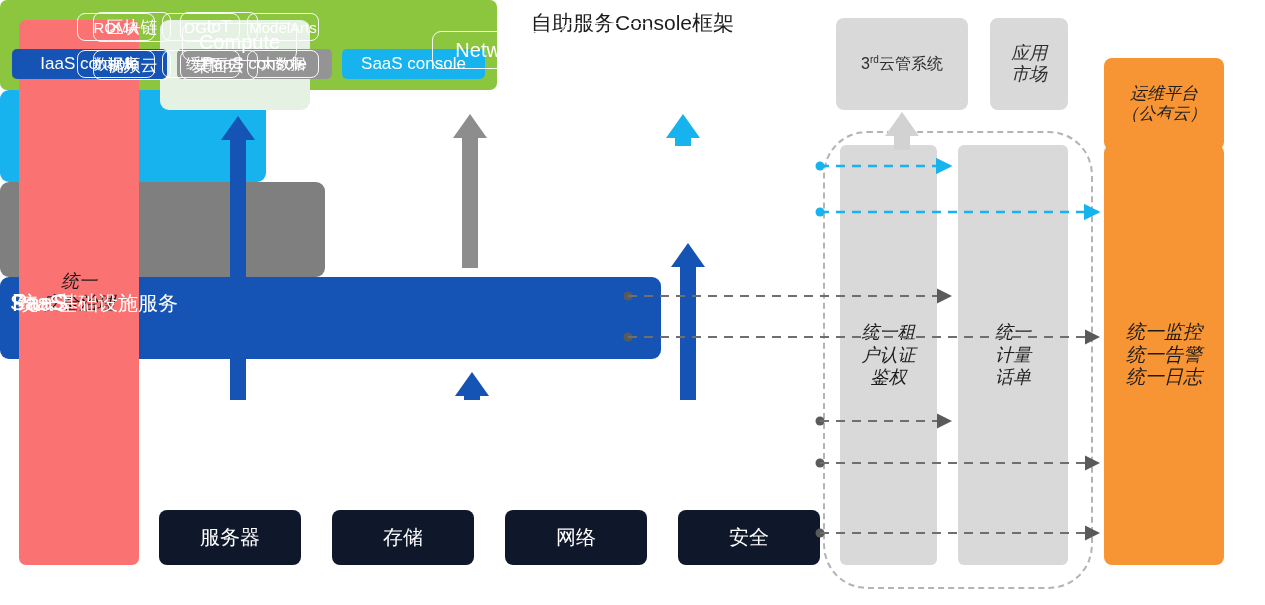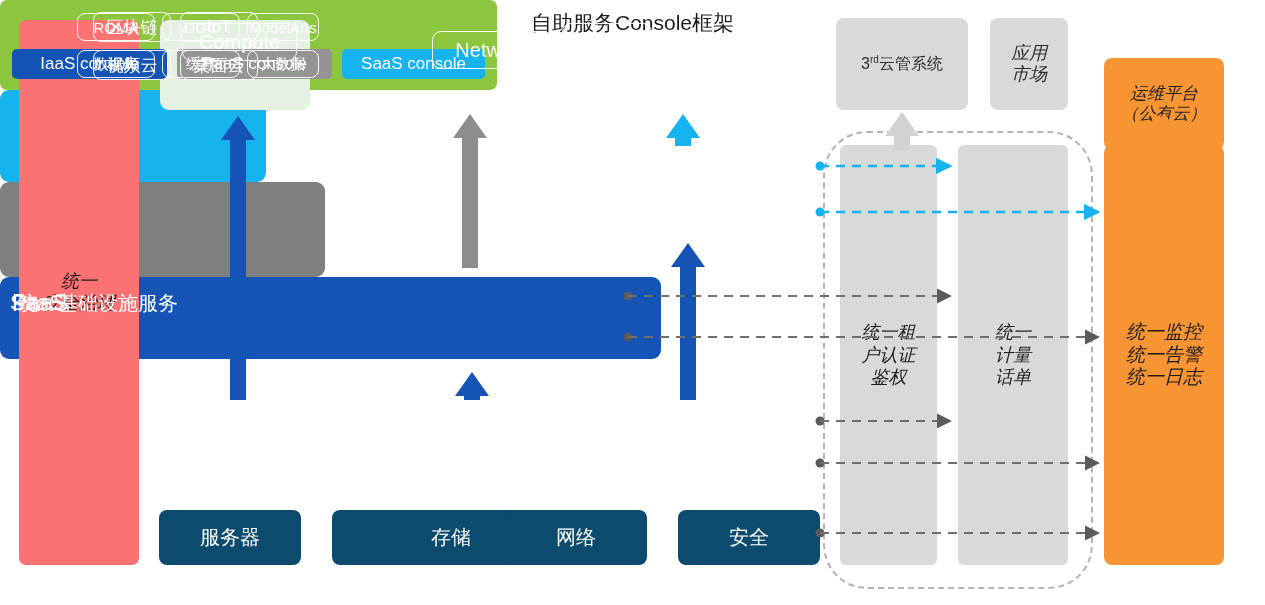--- a/index.html
+++ b/index.html
@@ -129,25 +129,25 @@
   }
   #iaas .tile{top:23px; height:38px; font-size:20px; border-radius:9px;text-align:center;}
   #i-compute{left:182px; width:115px;}
   #i-storage{left:307px; width:115px;}
   #i-network{left:432px; width:120px;margin-top:8px;}
   #i-cce    {left:562px; width:90px;}
 
   
   .hw{
     position:absolute; top:510px; height:55px;
-    background:#0c4a6e; color:#ffffff; font-size:20px;
+    background:#0f172a; color:#ffffff; font-size:20px;
     border-radius:8px; display:flex; align-items:center; justify-content:center;
   }
   #hw0{left:159px; width:142px;}
-  #hw1{left:332px; width:142px;padding-left:48px;}
+  #hw1{left:332px; width:142px;}
   #hw2{left:505px; width:142px;}
   #hw3{left:678px; width:142px;}
 
   
   #enclosure{
     position:absolute;
     left:823px; top:131px; width:270px; height:458px;
     border:2.5px dashed #b4b4b4;
     border-radius:44px;
     box-sizing:border-box;

